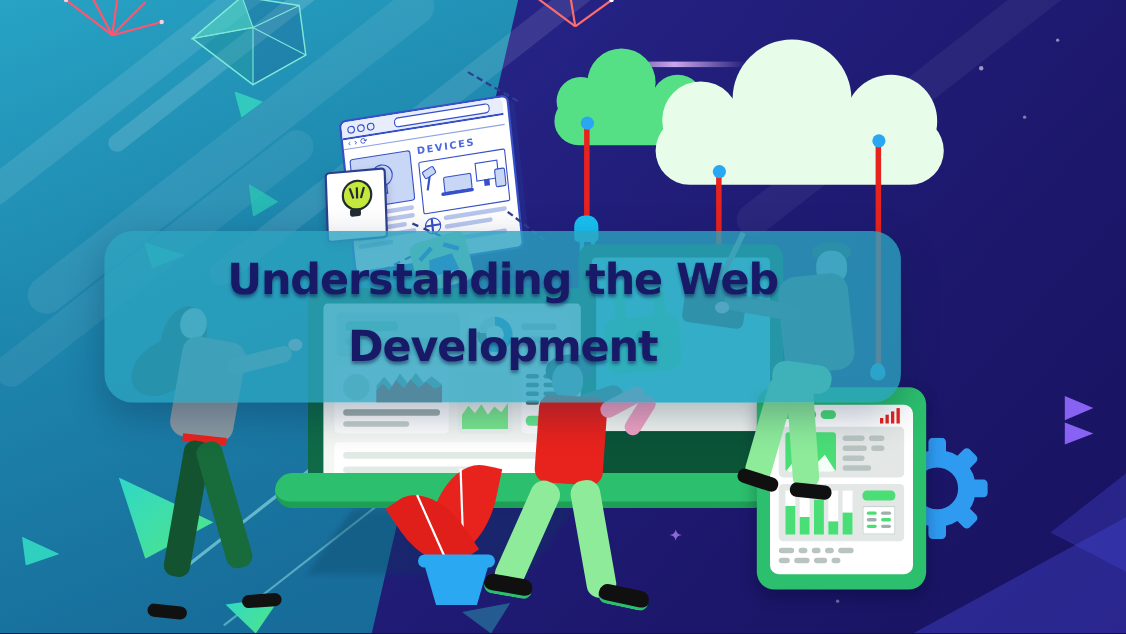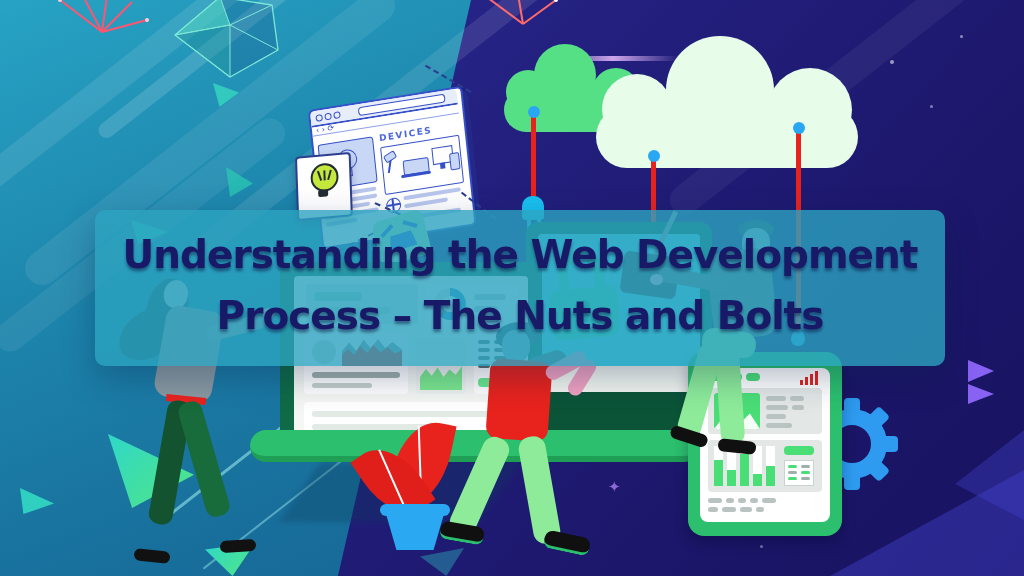--- a/index.html
+++ b/index.html
@@ -5,21 +5,21 @@
   html,body{margin:0;padding:0;background:#101040;}
   #stage{position:relative;width:1024px;height:576px;overflow:hidden;
          font-family:"DejaVu Sans","Liberation Sans",sans-serif;}
   .a{position:absolute;}
   .tri{position:absolute;width:0;height:0;}
   
   .bg-navy{inset:0;background:linear-gradient(132deg,#2c2f9d 0%,#23207f 40%,#1b1668 78%,#191260 100%);}
   .bg-teal{inset:0;background:linear-gradient(158deg,#27a3c4 0%,#1d84ab 34%,#186f9c 62%,#14608e 100%);
            clip-path:polygon(0 0,46% 0,33% 100%,0 100%);}
   .streak{transform:rotate(-38deg);border-radius:20px;}
-  .band{left:95px;top:210px;width:850px;height:156px;border-radius:10px;
+  .band{left:95px;top:210px;width:724px;height:156px;border-radius:26px;
         background:rgba(44,163,191,0.80);box-shadow:0 12px 34px rgba(8,30,70,.30);
         z-index:12;}
   .title{left:0;right:0;top:14px;text-align:center;font-weight:700;font-size:39px;
          line-height:61px;color:#181a68;letter-spacing:-1px;
          text-shadow:0 3px 3px rgba(8,12,60,.45);}
   .cloud-part{position:absolute;border-radius:50%;}
   .dash-line{border-top:2px dashed #2c3f8f;position:absolute;}
   .chip{position:absolute;border-radius:3px;}
 </style>
 </head>
@@ -357,17 +357,16 @@
     <div class="a" style="left:0;top:22px;width:50px;height:78px;background:#e01f1a;border-radius:0 70% 0 70%;transform:rotate(-34deg);">
       <span class="a" style="left:24px;top:5px;width:2px;height:68px;background:#fff;transform:rotate(10deg);"></span>
     </div>
     <div class="a" style="left:12px;top:84px;width:70px;height:12px;background:#2aa9f2;border-radius:6px;"></div>
     <div class="a" style="left:18px;top:94px;width:58px;height:36px;background:#2aa9f2;clip-path:polygon(0 0,100% 0,82% 100%,18% 100%);"></div>
   </div>
 
   <div class="a band">
     <div class="a title">
       <div>Understanding the Web Development</div>
-      <div>Process – The Nuts and Bolts</div>
     </div>
   </div>
 
 </div>
 
 </body></html>

